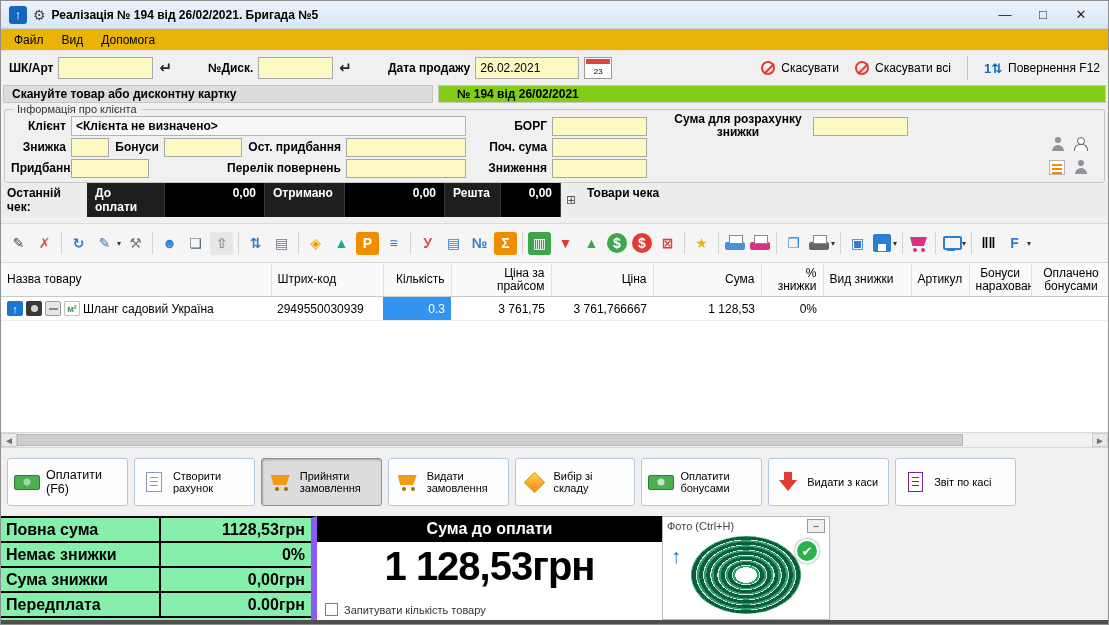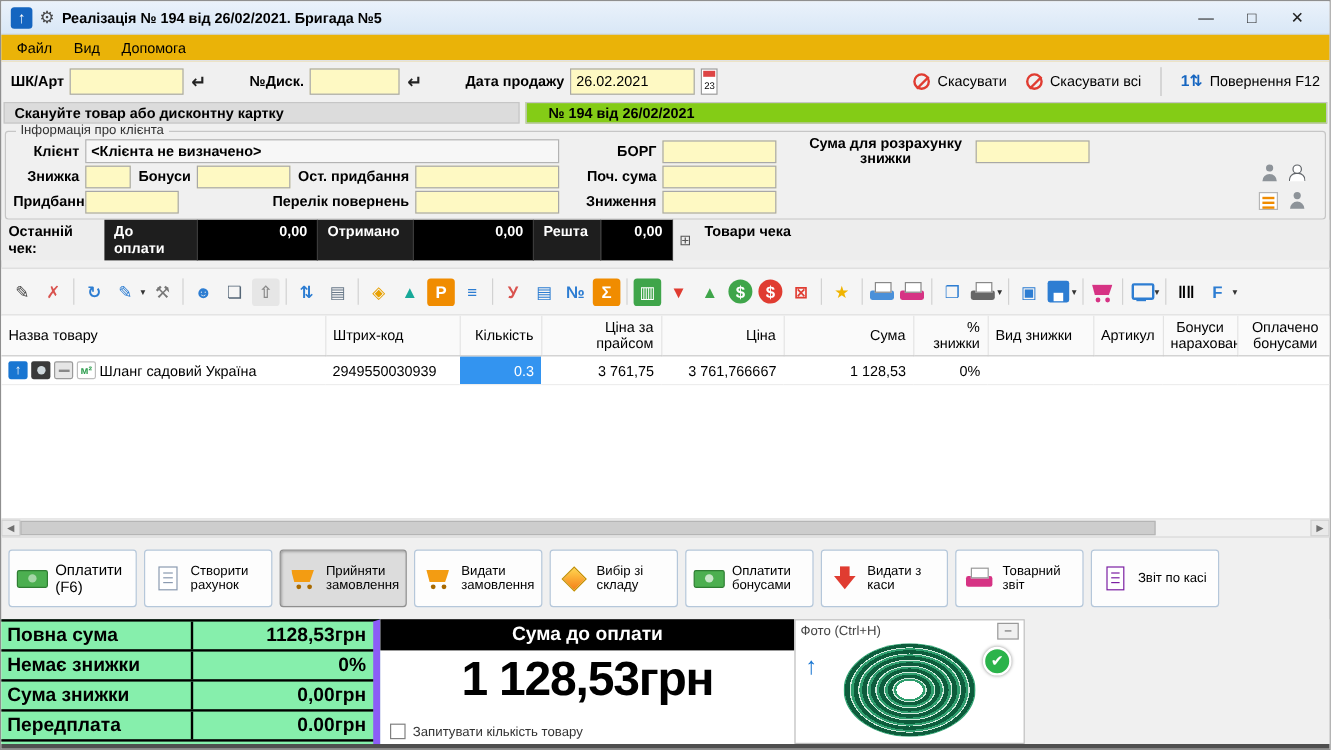--- a/index.html
+++ b/index.html
@@ -20,21 +20,21 @@
   .menubar{flex:0 0 22px;display:flex;align-items:center;padding-left:4px;background:#eab308;border-bottom:1px solid #e2e2e2}
   .menu-item{padding:2px 9px}
   
   .formrow{flex:0 0 34px;display:flex;align-items:center;padding:0 8px;gap:5px}
   .formrow label{font-weight:bold;white-space:nowrap}
   .inp{height:22px;border:1px solid #a8a8a8;background:#fef9c3;font:inherit;padding:0 4px}
   .w95{width:95px}.w75{width:75px}
   .enter{font-size:15px;font-weight:bold;color:#222;margin:0 4px 0 1px}
   .gapw{width:22px}
   .date-inp{width:104px}
-  .calbtn{width:14px;height:22px;border:1px solid #9a9a9a;background:#fff;position:relative;
+  .calbtn{width:28px;height:22px;border:1px solid #9a9a9a;background:#fff;position:relative;
           font-size:8px;display:inline-flex;align-items:flex-end;justify-content:center;padding-bottom:2px}
   .calbtn::before{content:"";position:absolute;left:1px;right:1px;top:1px;height:5px;background:#d44}
   .trbtns{margin-left:auto;display:flex;align-items:center;gap:16px}
   .flatbtn{display:flex;align-items:center;gap:6px;white-space:nowrap;cursor:default}
   .no-icon{width:14px;height:14px;border:2px solid #e03c31;border-radius:50%;position:relative;display:inline-block}
   .no-icon::after{content:"";position:absolute;left:-1px;top:5px;width:14px;height:2px;background:#e03c31;transform:rotate(-45deg)}
   .ret{color:#1565c0;font-weight:bold;font-size:13px}
   .vsep{width:1px;height:24px;background:#c4c4c4}
   
   .scanbar{flex:0 0 18px;display:flex;gap:5px;padding:0 2px}
@@ -143,21 +143,21 @@
   .bottom{flex:0 0 104px;display:flex}
   .sumtable{width:316px;border-top:2px solid #000;border-right:6px solid #8b5cf6;background:#86efac}
   .sum-row{display:flex;height:25px;border-bottom:2px solid #000}
   .sum-label{width:160px;padding:3px 5px;font-weight:bold;font-size:16px;border-right:2px solid #000;white-space:nowrap}
   .sum-value{flex:1;text-align:right;padding:3px 6px;font-weight:bold;font-size:16px;white-space:nowrap}
   .paypanel{width:345px;background:#fff;display:flex;flex-direction:column}
   .paytitle{background:#000;color:#fff;text-align:center;font-weight:bold;font-size:16px;height:26px;line-height:26px}
   .payvalue{flex:1;text-align:center;font-weight:bold;font-size:40px;letter-spacing:-1px;padding-top:2px}
   .askrow{display:flex;align-items:center;gap:6px;padding:4px 8px;font-size:11px;color:#333}
   .cb{width:13px;height:13px;border:1px solid #808080;background:#fff;display:inline-block}
-  .photopanel{width:192px;background:#fff;border:1px solid #bdbdbd;position:relative}
+  .photopanel{width:168px;background:#fff;border:1px solid #bdbdbd;position:relative}
   .photohead{display:flex;justify-content:space-between;align-items:center;padding:2px 4px;font-size:11px;color:#444}
   .minbtn{width:18px;height:14px;border:1px solid #999;background:#f0f0f0;line-height:11px;text-align:center;font-size:10px}
   .photobody{position:relative;height:80px}
   .upbtn{position:absolute;left:8px;top:10px;color:#1976d2;font-size:20px;font-weight:bold}
   .hose{position:absolute;left:50%;top:50%;transform:translate(-50%,-50%);width:110px;height:78px;border-radius:50%;
         background:radial-gradient(closest-side,#fff 0 20%,rgba(0,0,0,0) 20%),
                    repeating-radial-gradient(closest-side,#0d5c3c 0 7%,#2f9e6e 7% 11%,#cfe9db 11% 13%)}
   .photo-check{position:absolute;right:10px;top:4px;width:24px;height:24px;border-radius:50%;background:#2bb34b;
                color:#fff;font-weight:bold;display:flex;align-items:center;justify-content:center;
                border:2px solid #fff;box-shadow:0 0 3px rgba(0,0,0,.45);font-size:13px}
@@ -440,26 +440,20 @@
         <span class="albl">Оплатити бонусами</span>
       </div>
       <div class="action-btn">
         <span class="ai">
           <span class="i-arrow-down"></span>
         </span>
         <span class="albl">Видати з каси</span>
       </div>
       <div class="action-btn">
         <span class="ai">
-          <span class="i-printer"></span>
-        </span>
-        <span class="albl">Товарний звіт</span>
-      </div>
-      <div class="action-btn">
-        <span class="ai">
           <span class="i-report"></span>
         </span>
         <span class="albl">Звіт по касі</span>
       </div>
     </div>
 
   <div class="spacer8"></div>
 
   <div class="bottom">
     <div class="sumtable" id="sumtable">

